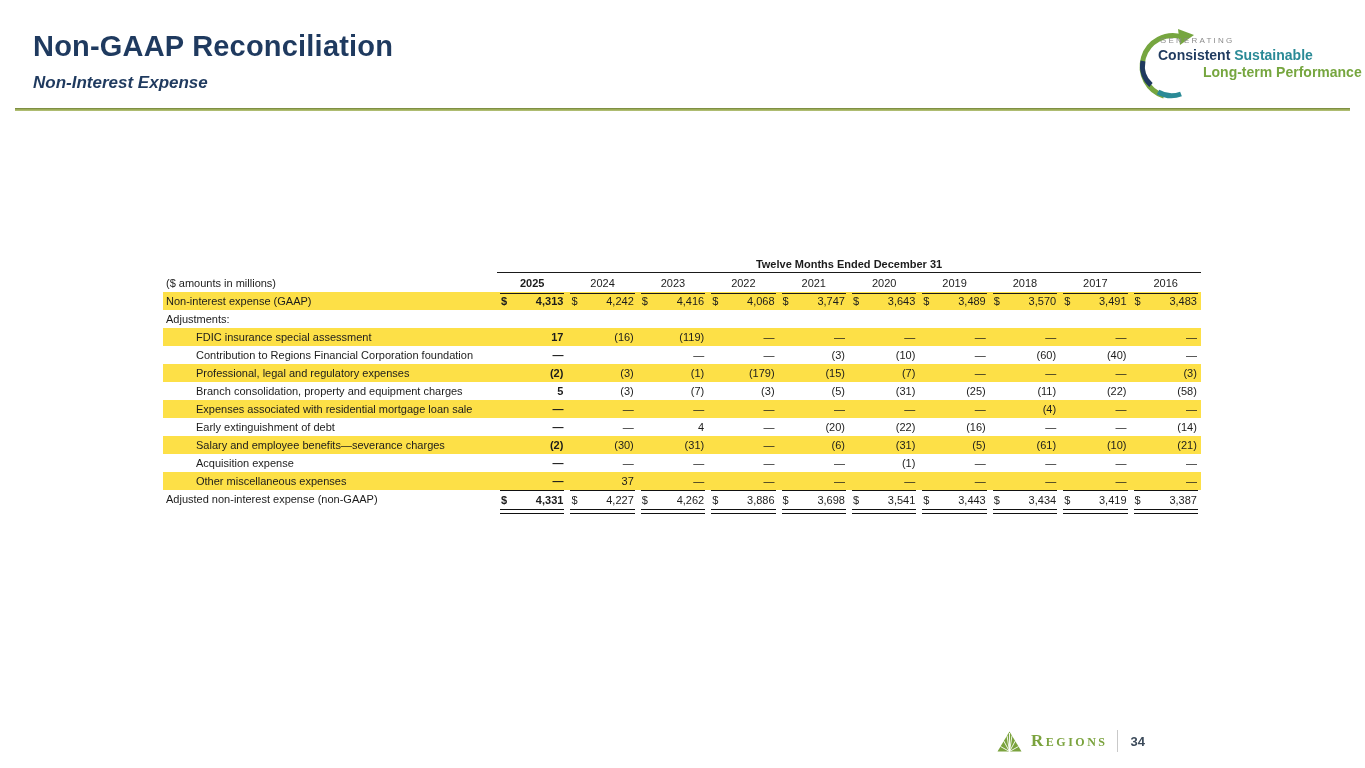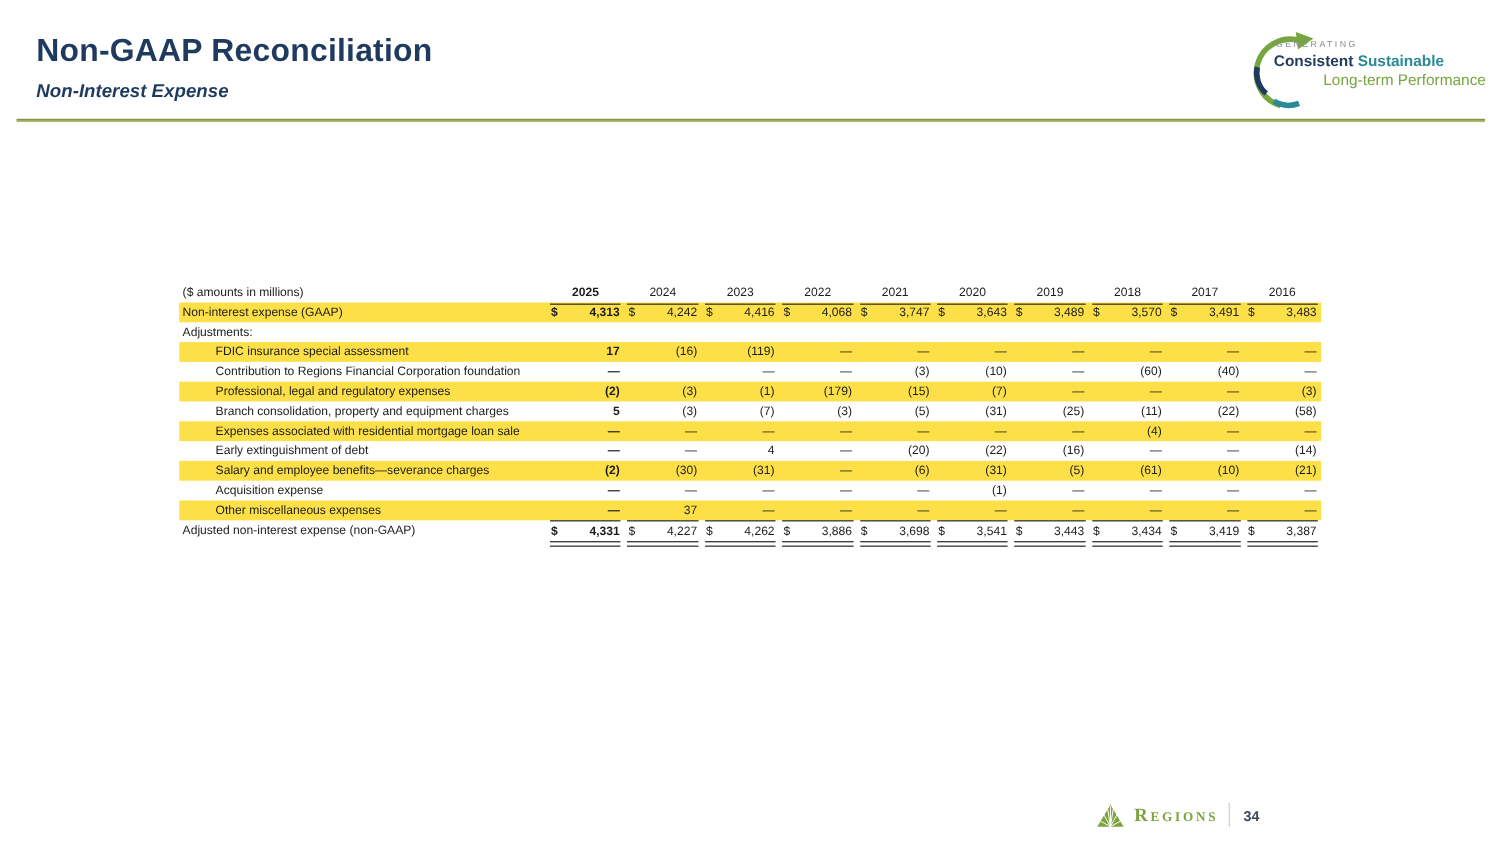--- a/index.html
+++ b/index.html
@@ -16,21 +16,21 @@
         background:linear-gradient(to bottom,#6f7f39 0%,#9aab55 45%,#b7c47e 100%);}
 
   
   .lockup{position:absolute;left:1134px;top:12px;width:218px;height:92px;}
   .lockup svg{position:absolute;left:0;top:0;}
   .lockup-text{position:absolute;left:24px;top:24px;width:194px;}
   .lk-generating{font-size:8px;letter-spacing:2.2px;color:#8b8b8b;margin-left:2px;}
   .lk-line2{font-size:14px;font-weight:bold;margin-top:2px;white-space:nowrap;}
   .lk-consistent{color:#1f3a5f;}
   .lk-sustainable{color:#2a8a96;margin-top:44px;}
-  .lk-line3{font-size:14px;font-weight:normal;color:#76a63f;margin-top:1px;margin-left:45px;white-space:nowrap;}
+  .lk-line3{font-size:14px;font-weight:bold;color:#76a63f;margin-top:1px;margin-left:45px;white-space:nowrap;}
 
   
   .tbl{position:absolute;left:163px;top:256px;width:1038px;color:#1c1c1c;font-size:11px;}
   .trow{display:flex;height:18px;align-items:center;}
   .srow{display:flex;height:17px;align-items:flex-end;}
   .yrow{display:flex;height:19px;align-items:flex-end;}
   .lblcell{width:334px;flex:0 0 334px;white-space:nowrap;padding-left:3px;box-sizing:border-box;}
   .indent{padding-left:33px;}
   .cell{width:70.4px;flex:0 0 70.4px;height:100%;box-sizing:border-box;}
   .cw{display:flex;justify-content:space-between;align-items:center;height:100%;margin:0 3px;}
@@ -71,20 +71,24 @@
       <path d="M 47 82 A 27 27 0 0 1 24 80" fill="none" stroke="#2a8a96" stroke-width="5"></path>
     </svg>
     <div class="lockup-text">
       <div class="lk-generating">GENERATING</div>
       <div class="lk-line2"><span class="lk-consistent">Consistent</span><span class="lk-sustainable"> Sustainable</span></div>
       <div class="lk-line3">Long-term Performance</div>
     </div>
   </div>
 
   <div class="tbl" id="tbl">
+    <div class="srow">
+      <div class="lblcell"></div>
+      <div class="span-hdr">Twelve Months Ended December 31</div>
+    </div>
     <div class="yrow" id="yrow">
       <div class="lblcell units">($ amounts in millions)</div>
     <div class="cell">
           <div class="ycw b">2025</div>
         </div>
         <div class="cell">
           <div class="ycw">2024</div>
         </div>
         <div class="cell">
           <div class="ycw">2023</div>

